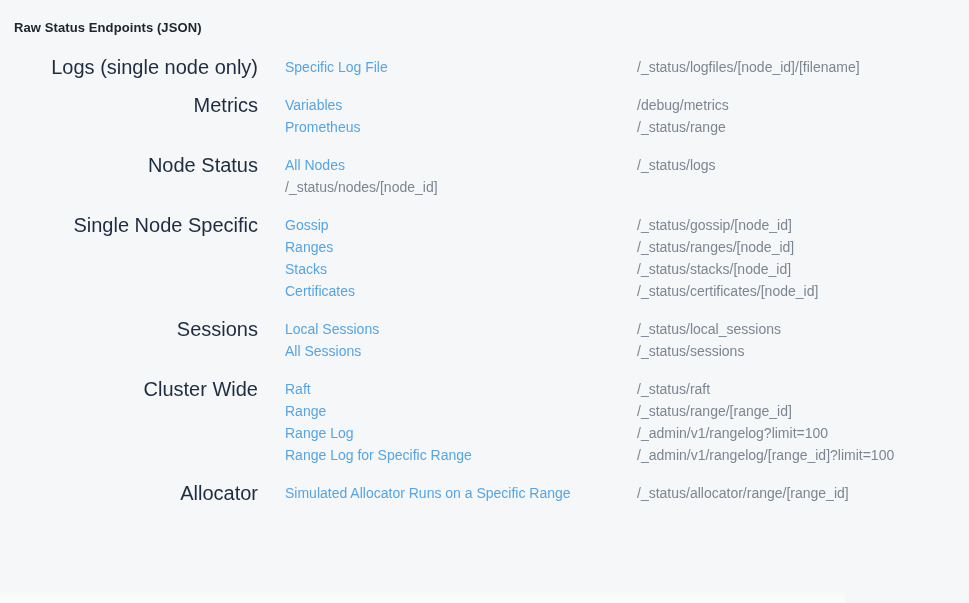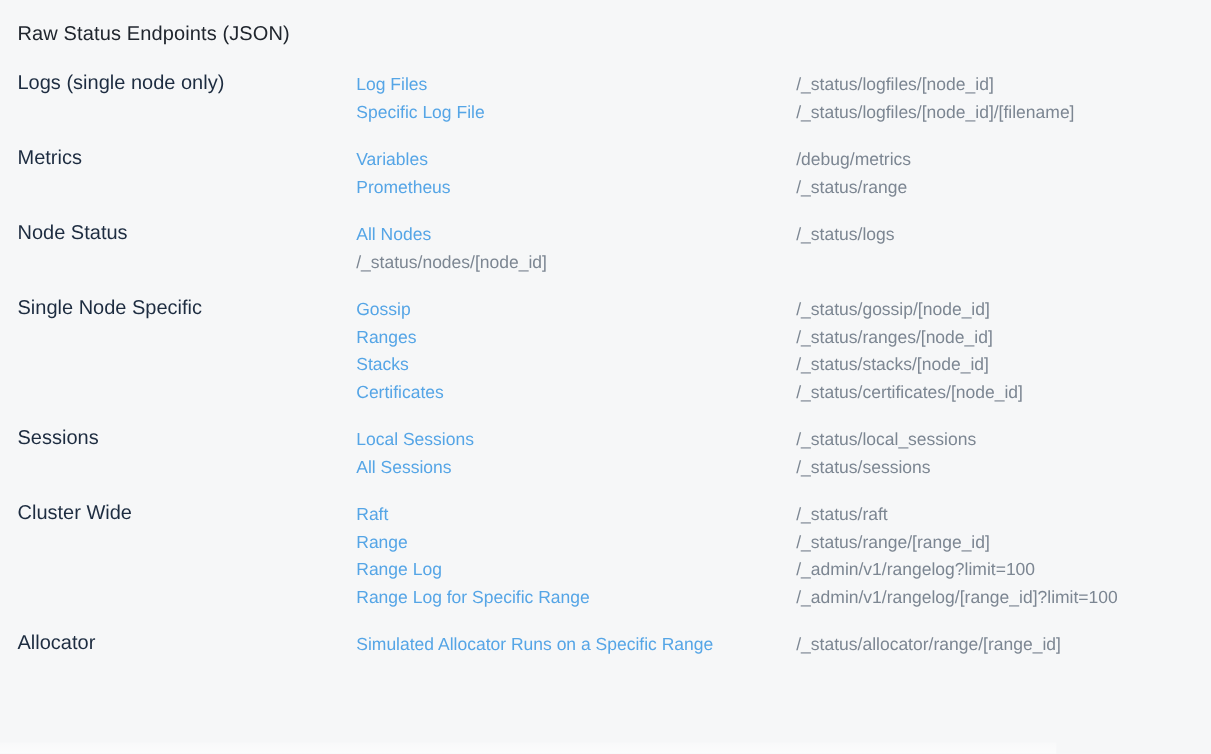--- a/index.html
+++ b/index.html
@@ -9,39 +9,40 @@
     font-family: "Liberation Sans", sans-serif;
     background: var(--bg, #f6f7f8);
     position: relative;
   }
   .page {
     padding: 13px 0 0 14px;
     width: 100%; height: 100%;
     position: relative;
   }
   h1.title {
-    font-size: 16px;
+    font-size: 13px;
     line-height: 29px;
-    font-weight: 400;
+    font-weight: 700;
     color: var(--title, #20262e);
     letter-spacing: .1px;
   }
   .endpoint-table {
     margin-top: 14px;
   }
   .section {
     display: flex;
     align-items: flex-start;
     margin-bottom: 16px;
   }
   .cat {
     width: 244px;
     flex: none;
+    text-align: right;
     margin-right: 27px;
-    font-size: 16px;
+    font-size: 20px;
     line-height: 22px;
     color: var(--category, #1d2c40);
   }
   .rows { flex: 1; }
   .entry {
     display: flex;
     align-items: flex-start;
     height: 22px;
   }
   .link {
@@ -70,24 +71,20 @@
 </head>
 <body>
 
 <div class="page">
   <h1 class="title">Raw Status Endpoints (JSON)</h1>
   <div class="endpoint-table">
   <section class="section">
     <div class="cat">Logs (single node only)</div>
     <div class="rows">
 
-  <div class="entry">
-    <a class="link" href="#">Log Files</a>
-    <span class="path">/_status/logfiles/[node_id]</span>
-  </div>
 
   <div class="entry">
     <a class="link" href="#">Specific Log File</a>
     <span class="path">/_status/logfiles/[node_id]/[filename]</span>
   </div>
 </div>
   </section>
 
   <section class="section">
     <div class="cat">Metrics</div>

